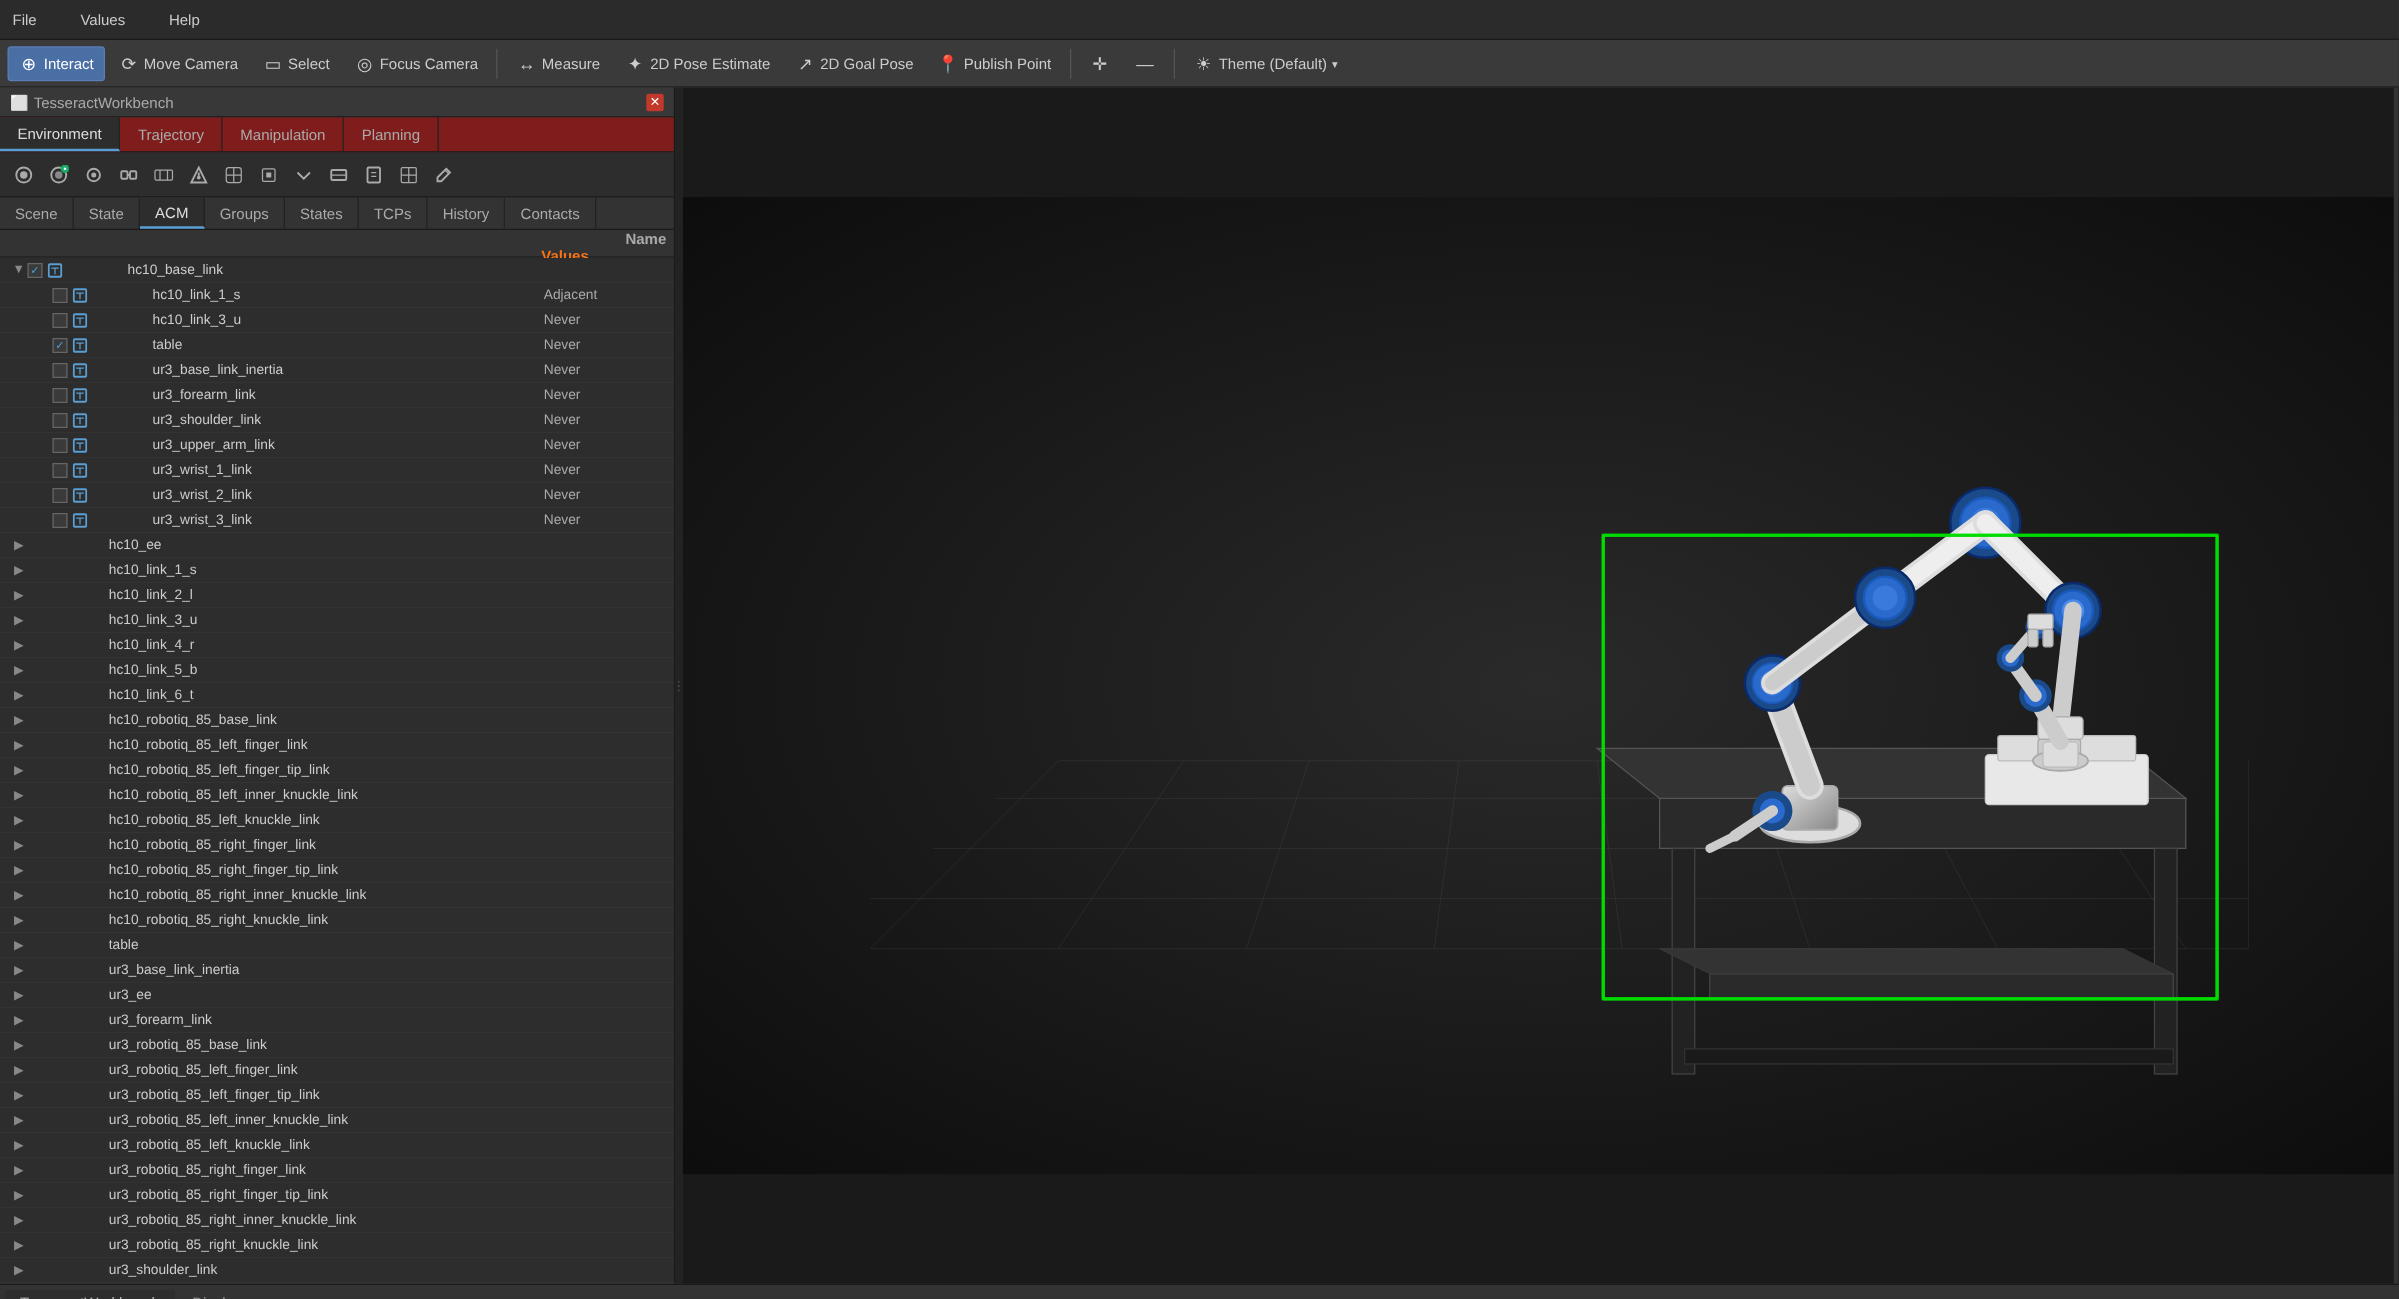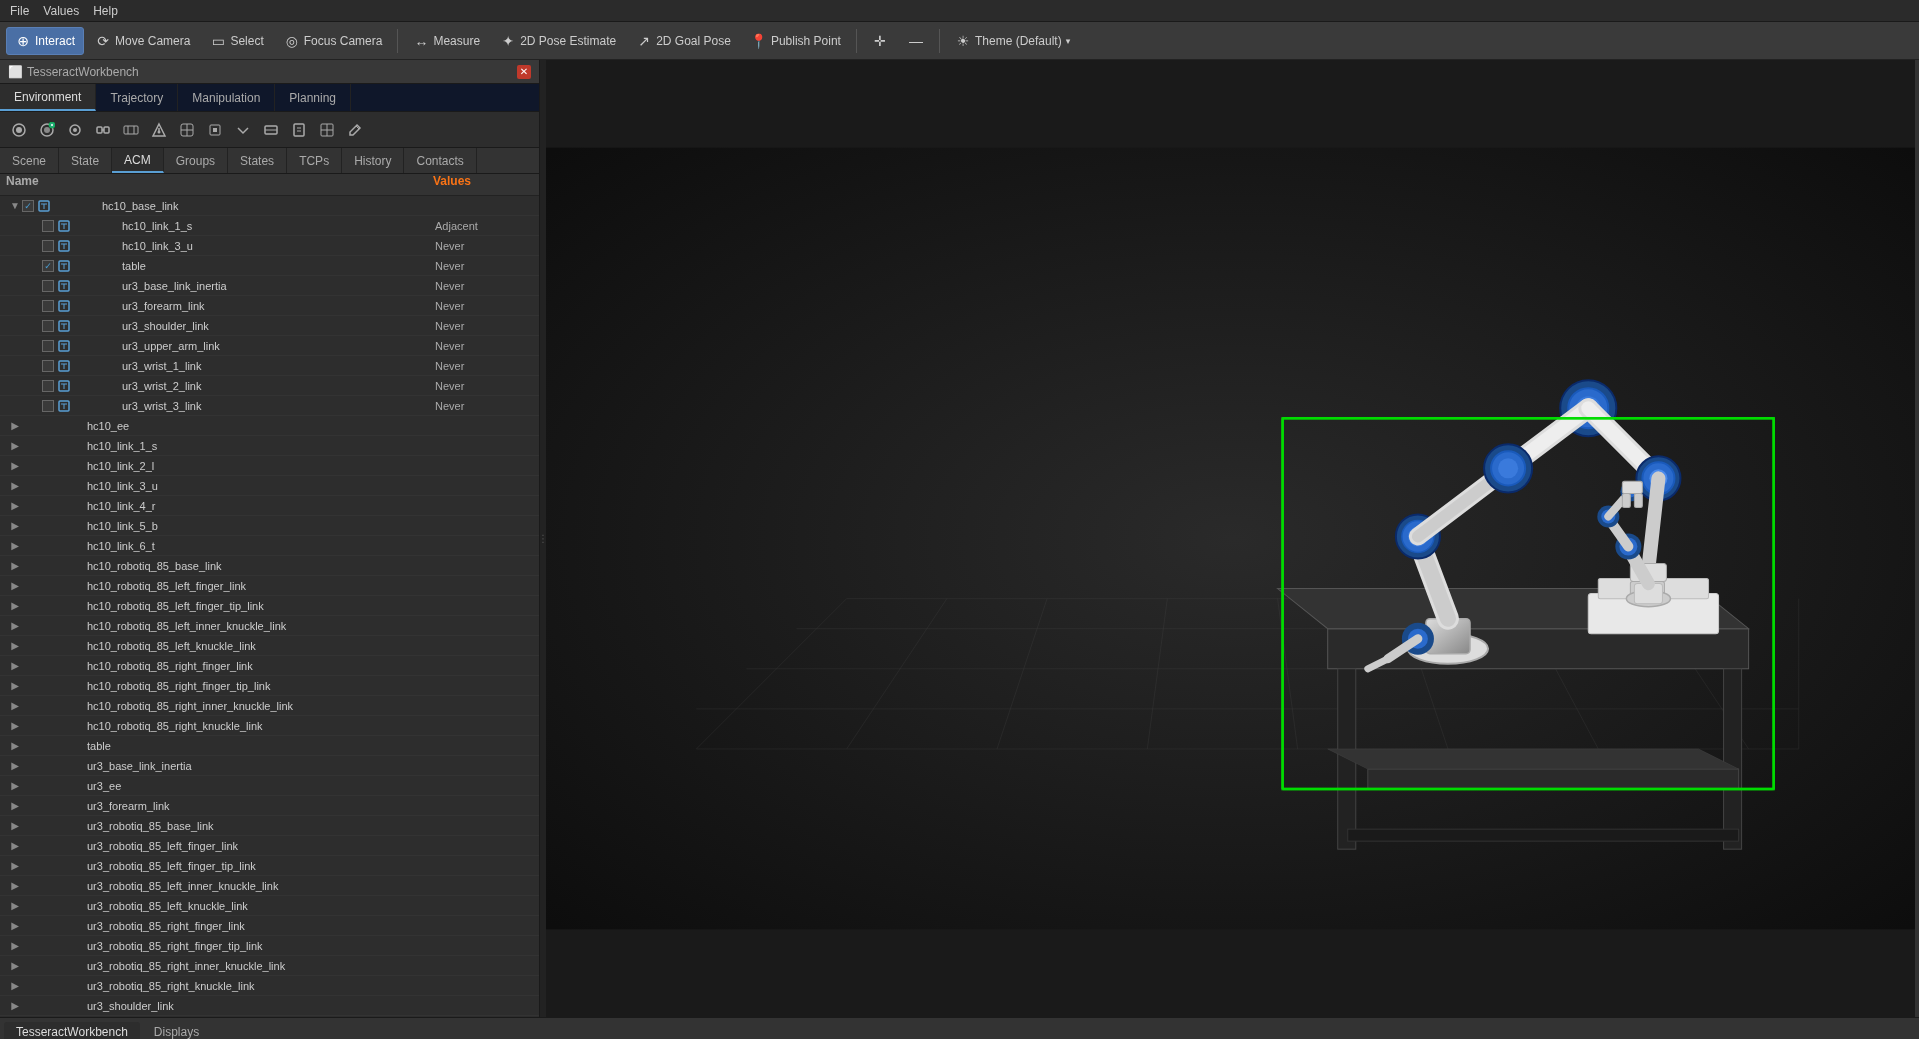--- a/index.html
+++ b/index.html
@@ -11,23 +11,23 @@
       width: 1919px;
       height: 1039px;
       overflow: hidden;
     }
 
     
     #menubar {
       display: flex;
       align-items: center;
       background: #2b2b2b;
-      height: 22px;
+      height: 32px;
       padding: 0 6px;
-      gap: 6px;
+      gap: 27px;
       border-bottom: 1px solid #1a1a1a;
     }
     #menubar span {
       font-size: 12px;
       color: #ccc;
       cursor: pointer;
       padding: 2px 4px;
     }
 
     
@@ -112,21 +112,21 @@
       align-items: center;
       justify-content: center;
       cursor: pointer;
       font-size: 10px;
       color: #fff;
     }
 
     
     #tabs-row1 {
       display: flex;
-      background: #0f172a;
+      background: #7f1d1d;
       border-bottom: 1px solid #1a1a1a;
       height: 28px;
     }
     .tab1 {
       padding: 4px 14px;
       font-size: 12px;
       color: #aaa;
       cursor: pointer;
       border-right: 1px solid #222;
       display: flex;
@@ -174,22 +174,23 @@
       align-items: center;
     }
     .tab2.active { background: #2d2d2d; color: #ddd; border-bottom: 2px solid #5a9fd4; }
 
     
     #table-header {
       display: flex;
       background: #333;
       border-bottom: 1px solid #222;
       height: 22px;
-      align-items: flex-start;
+      align-items: flex-end;
       padding: 0 6px;
+      flex-direction: column;
     }
     #table-header-name {
       flex: 1;
       font-size: 12px;
       color: #aaa;
       font-weight: bold;
     }
     #table-header-values {
       width: 100px;
       font-size: 12px;

